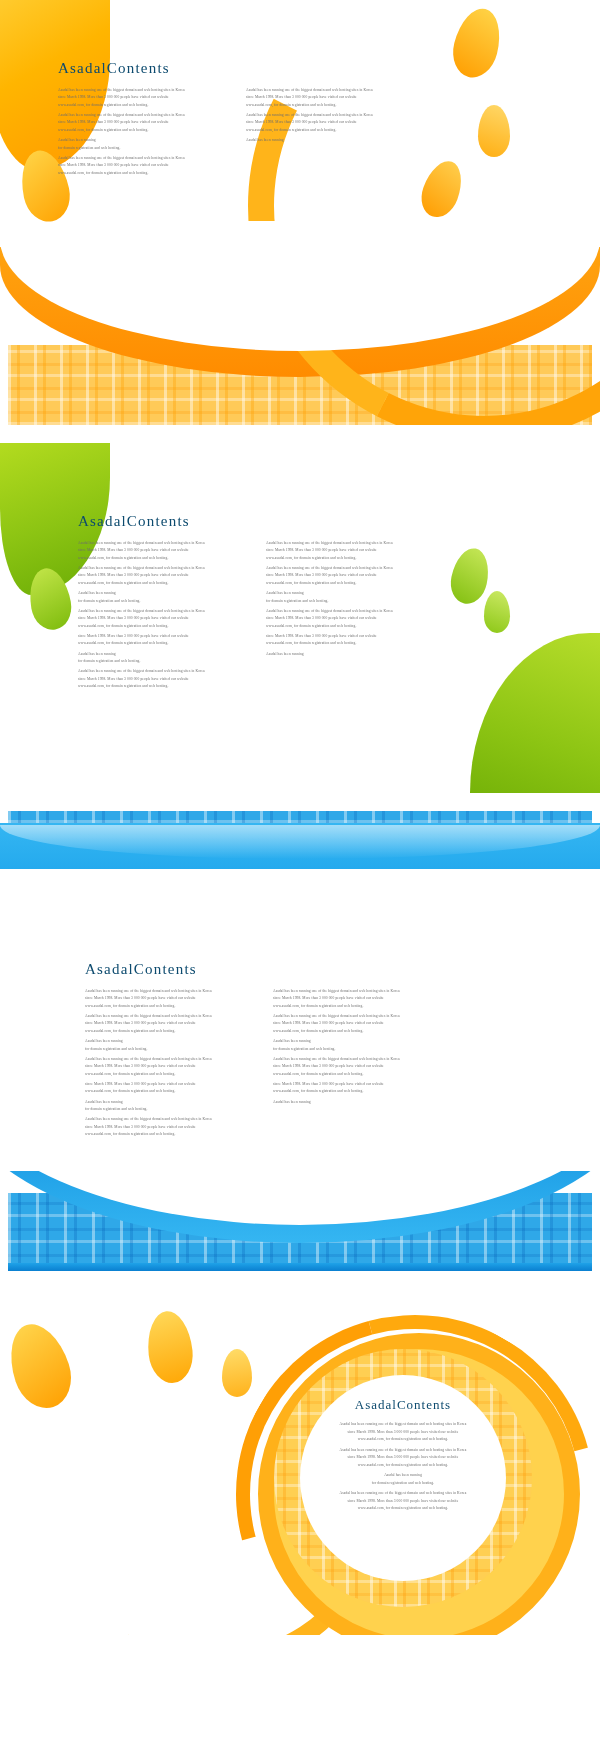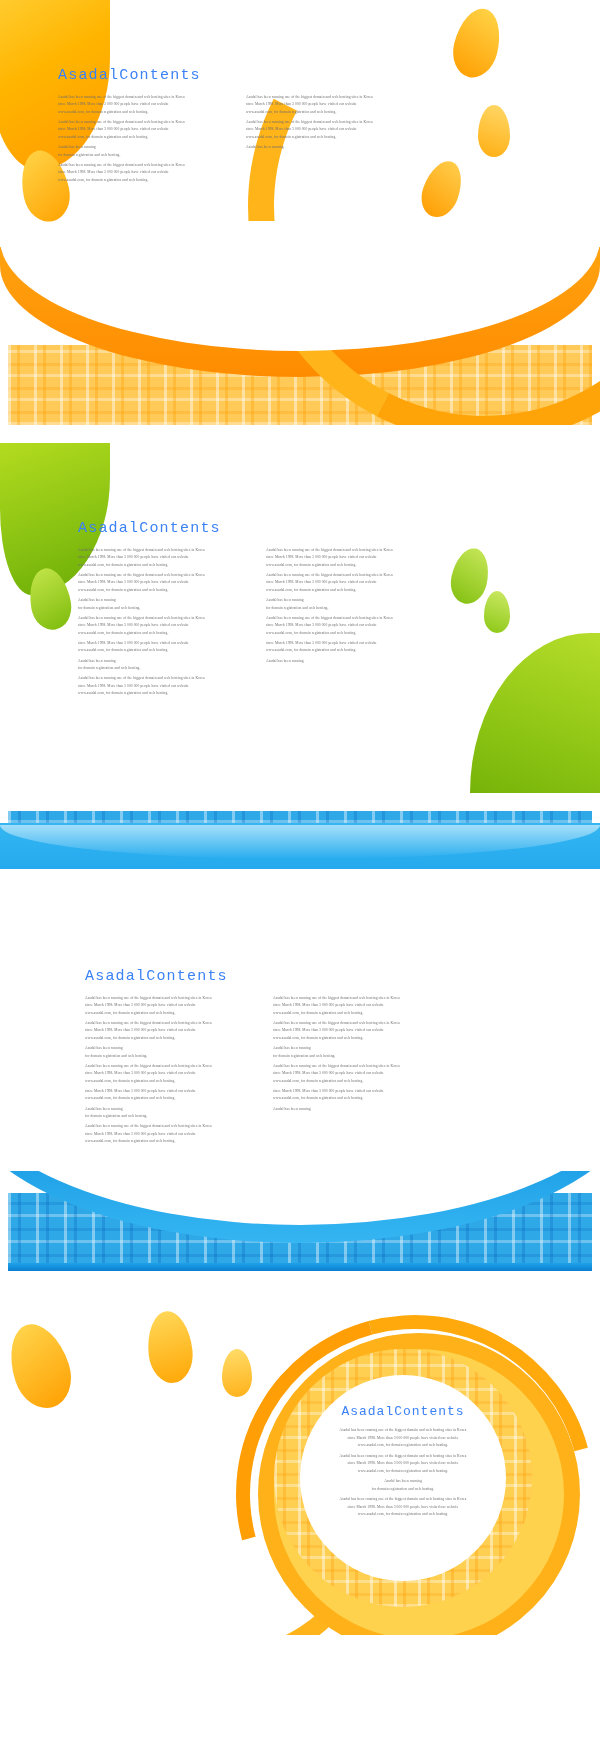--- a/index.html
+++ b/index.html
@@ -1,26 +1,25 @@
 <!DOCTYPE html>
 <html><head>
 <meta charset="utf-8">
 <style>
   html,body{margin:0;padding:0;background:#ffffff;}
   body{width:600px;font-family:"Liberation Serif", serif;}
   .page{position:relative;width:600px;overflow:hidden;background:#fff;}
 
   
   .title{
-    font-family:Liberation Mono, monospace;
+    font-family:Liberation Serif, serif;
     font-size:15px;
     letter-spacing:1.2px;
-    color:#3b82f6;
+    color:#0c4a6e;
     font-weight:400;
-    margin-top:7px;
   }
   .cols{display:flex;gap:18px;}
   .col{width:170px;}
   .body-text{
     font-family:"Liberation Serif", serif;
     font-size:3.6px;
     line-height:2.05;
     color:#6d6d6d;
     letter-spacing:0.1px;
     margin:0 0 3px 0;

